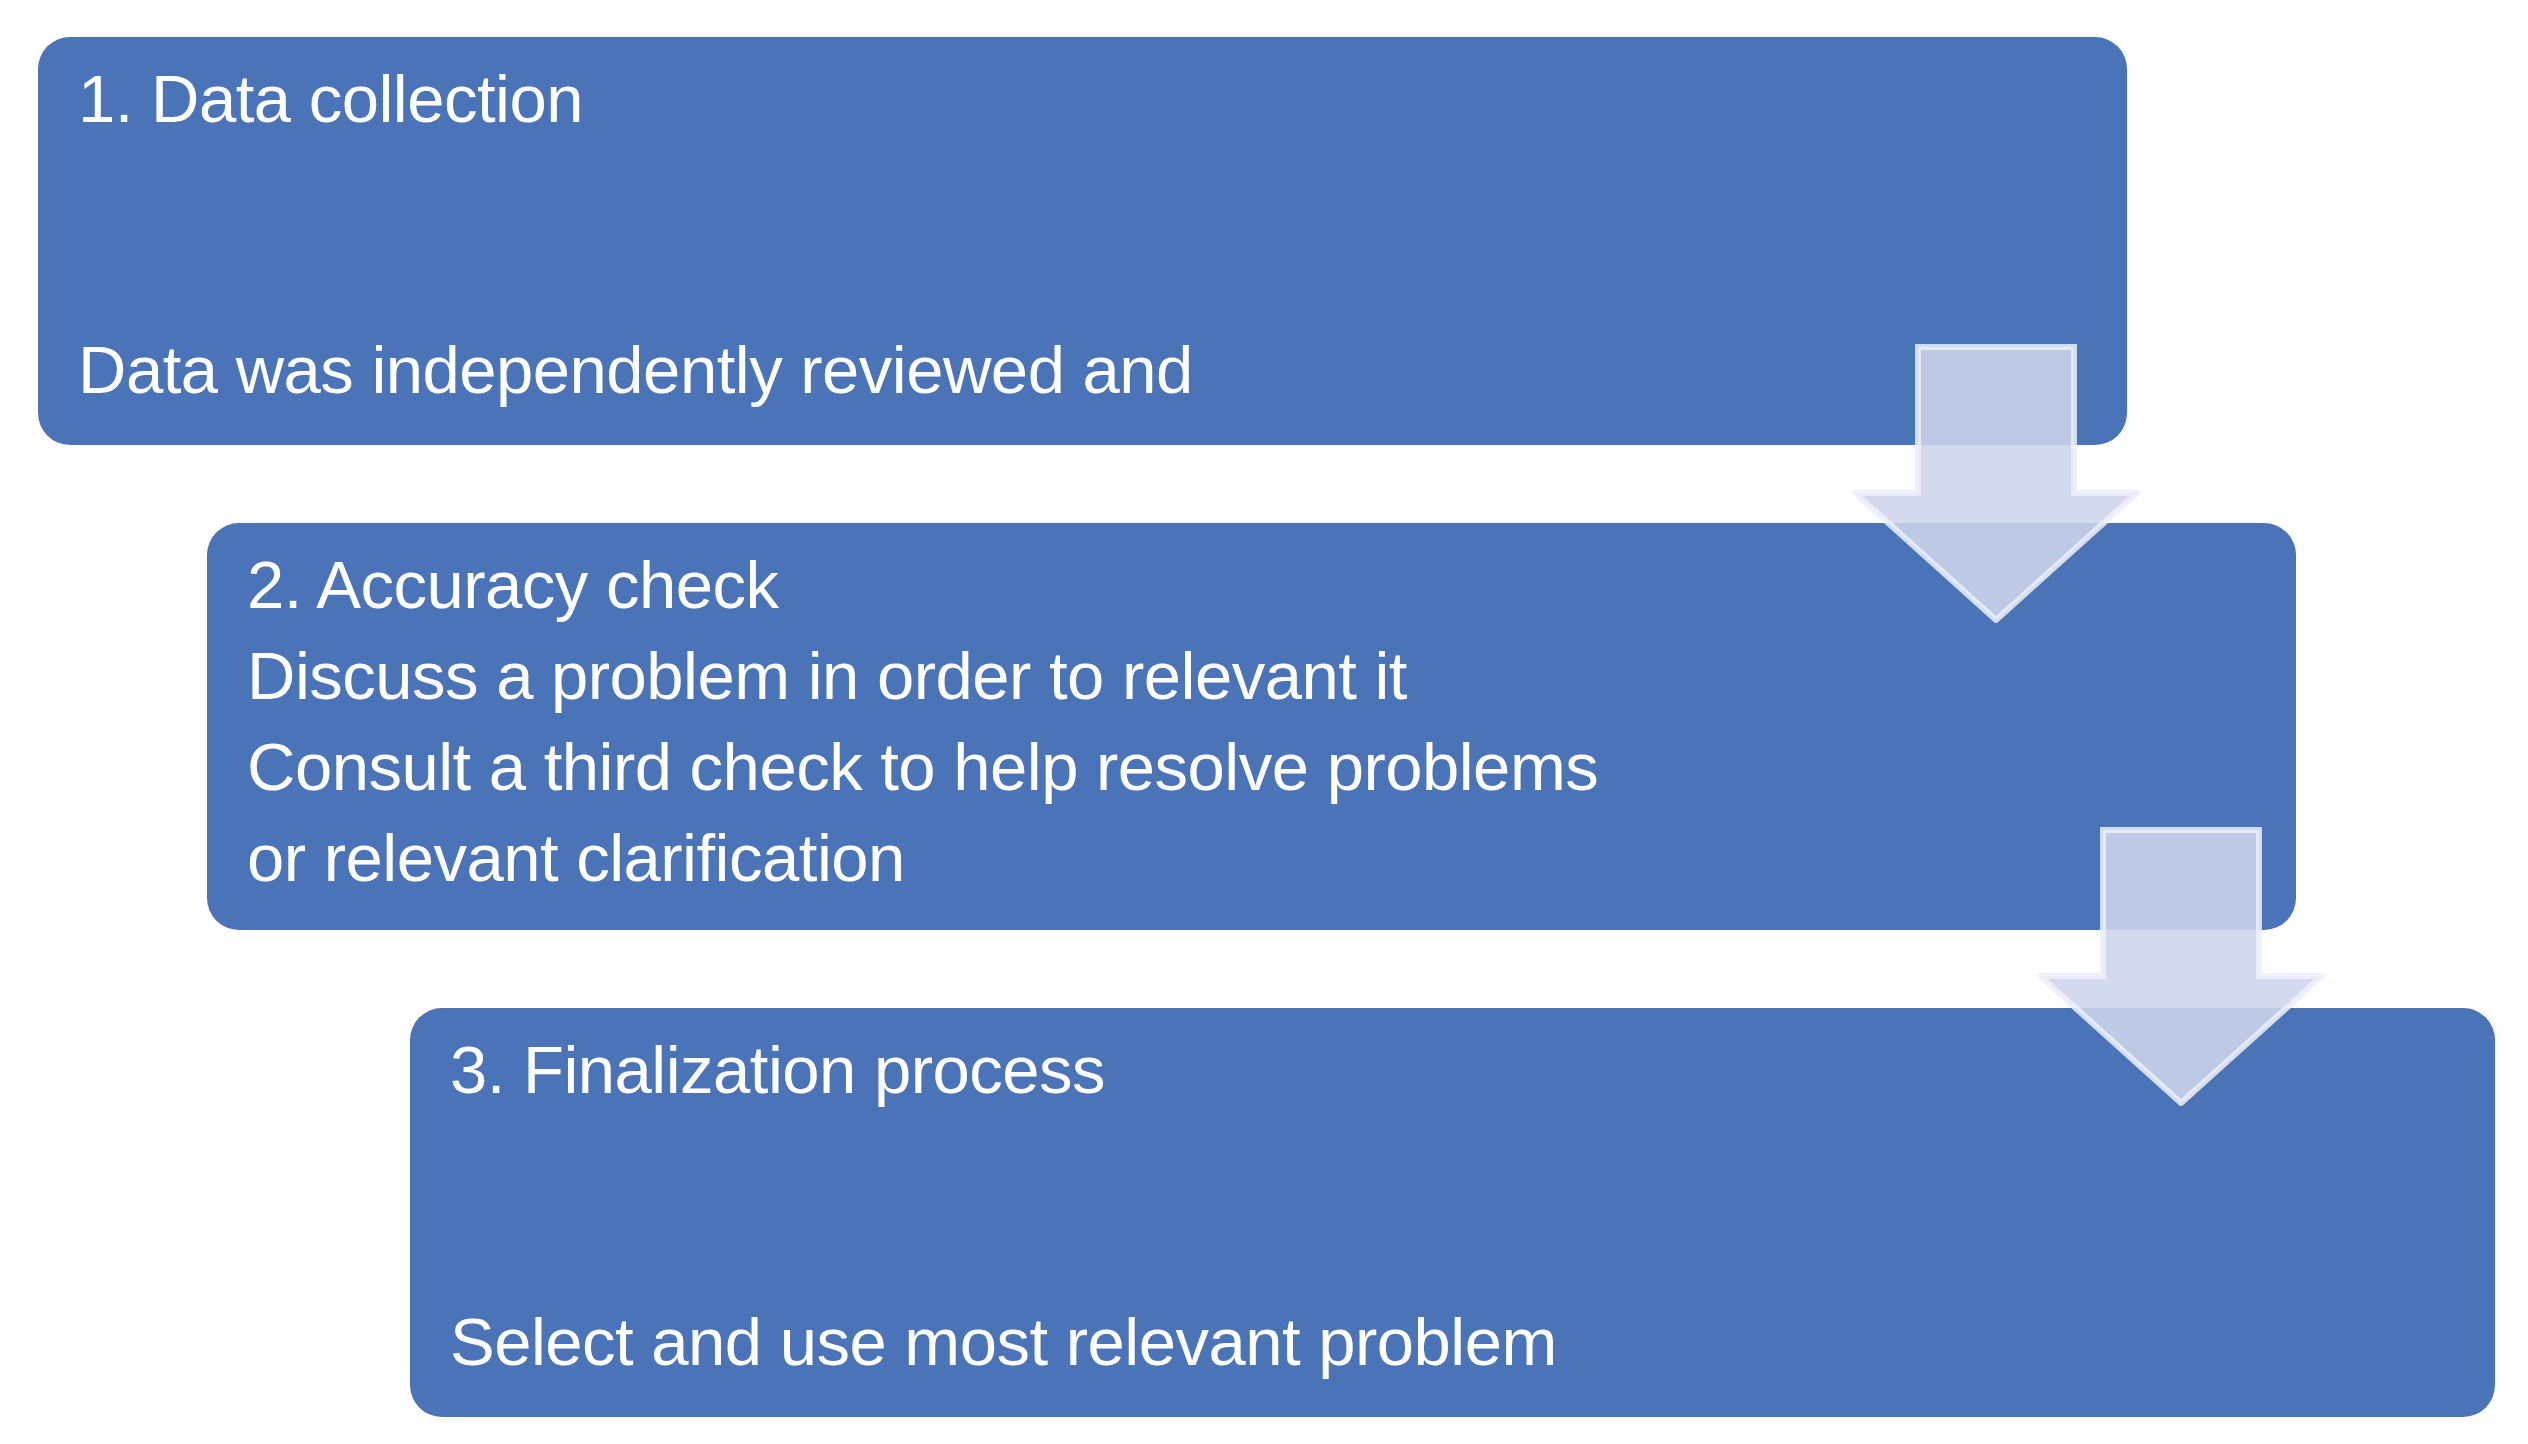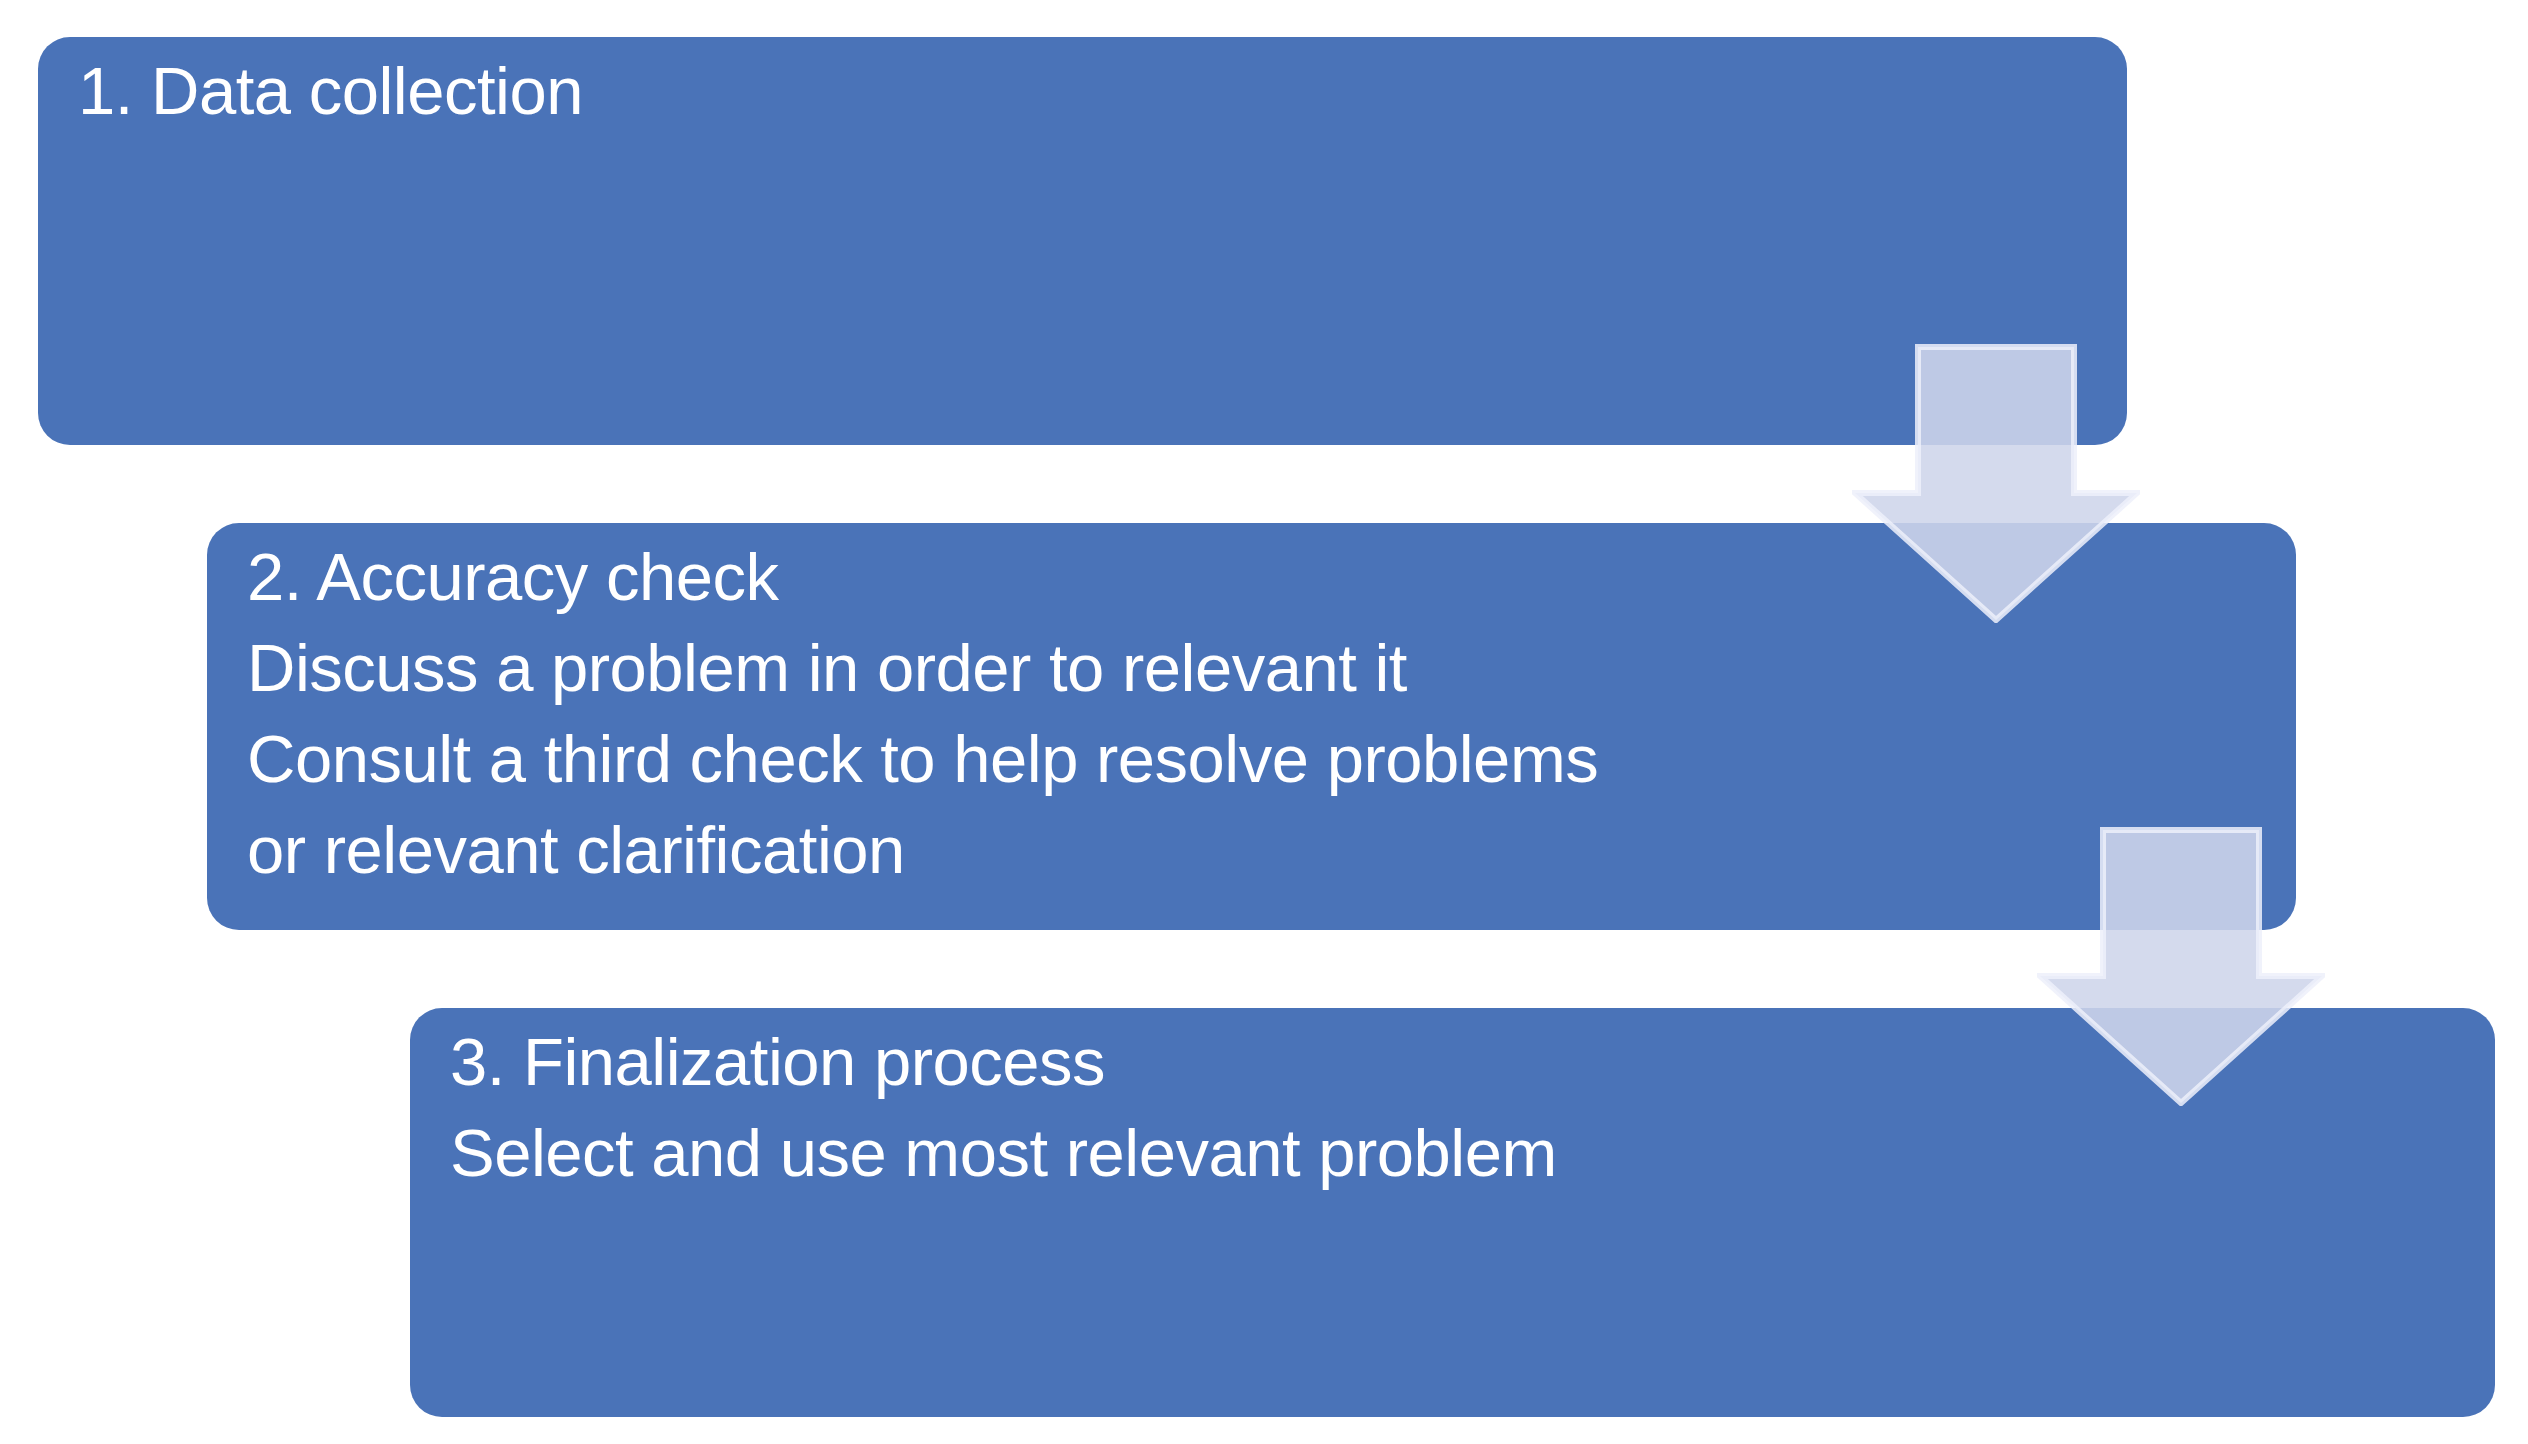--- a/index.html
+++ b/index.html
@@ -14,23 +14,23 @@
     background: var(--bg, #ffffff);
     overflow: hidden;
     font-family: "Liberation Sans", sans-serif;
   }
   .step-box {
     position: absolute;
     background: var(--box-blue, #4a73b8);
     border-radius: 32px;
     display: flex;
     flex-direction: column;
-    justify-content: flex-start;
+    justify-content: space-between;
     box-sizing: border-box;
-    padding: 8px 40px 30px 40px;
+    padding: 16px 40px 30px 40px;
     z-index: 1;
   }
   .step-line {
     color: var(--text-color, #ffffff);
     font-size: 67px;
     line-height: 91px;
     white-space: nowrap;
     letter-spacing: -0.5px;
   }
   #box-1 { left: 38px;  top: 37px;   width: 2089px; height: 408px; }
@@ -49,20 +49,21 @@
     stroke-linejoin: miter;
   }
 </style>
 </head>
 <body>
 
 <div class="canvas">
 
   <div class="step-box" id="box-1">
     <div class="step-line">1. Data collection</div>
+    <div class="step-line">Data was independently reviewed and</div>
   </div>
 
   <svg class="connector" id="arrow-1" width="288" height="279" viewBox="0 0 288 279" aria-hidden="true">
     <polygon points="66,3 222,3 222,149 285,149 144,276 3,149 66,149"></polygon>
   </svg>
 
   <div class="step-box" id="box-2">
     <div class="step-line">2. Accuracy check</div>
     <div class="step-line">Discuss a problem in order to relevant it</div>
     <div class="step-line">Consult a third check to help resolve problems</div>

